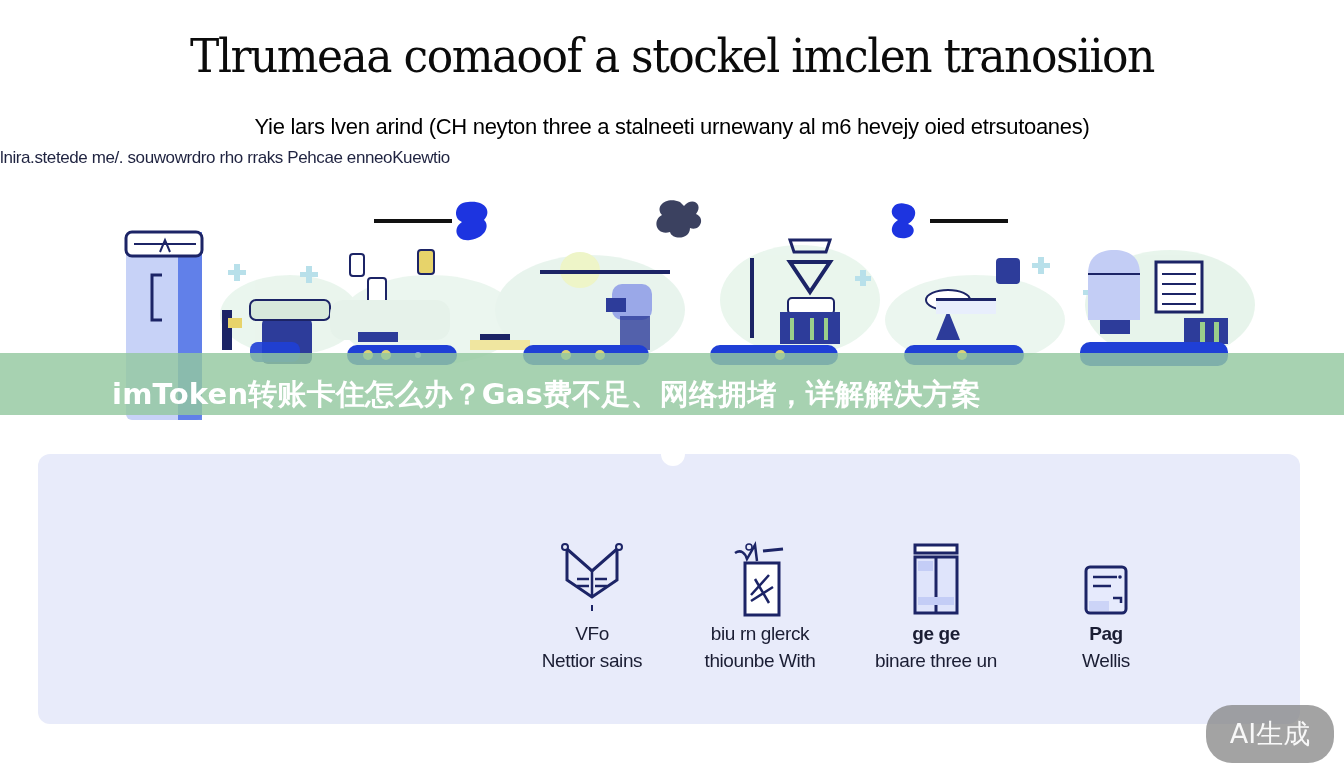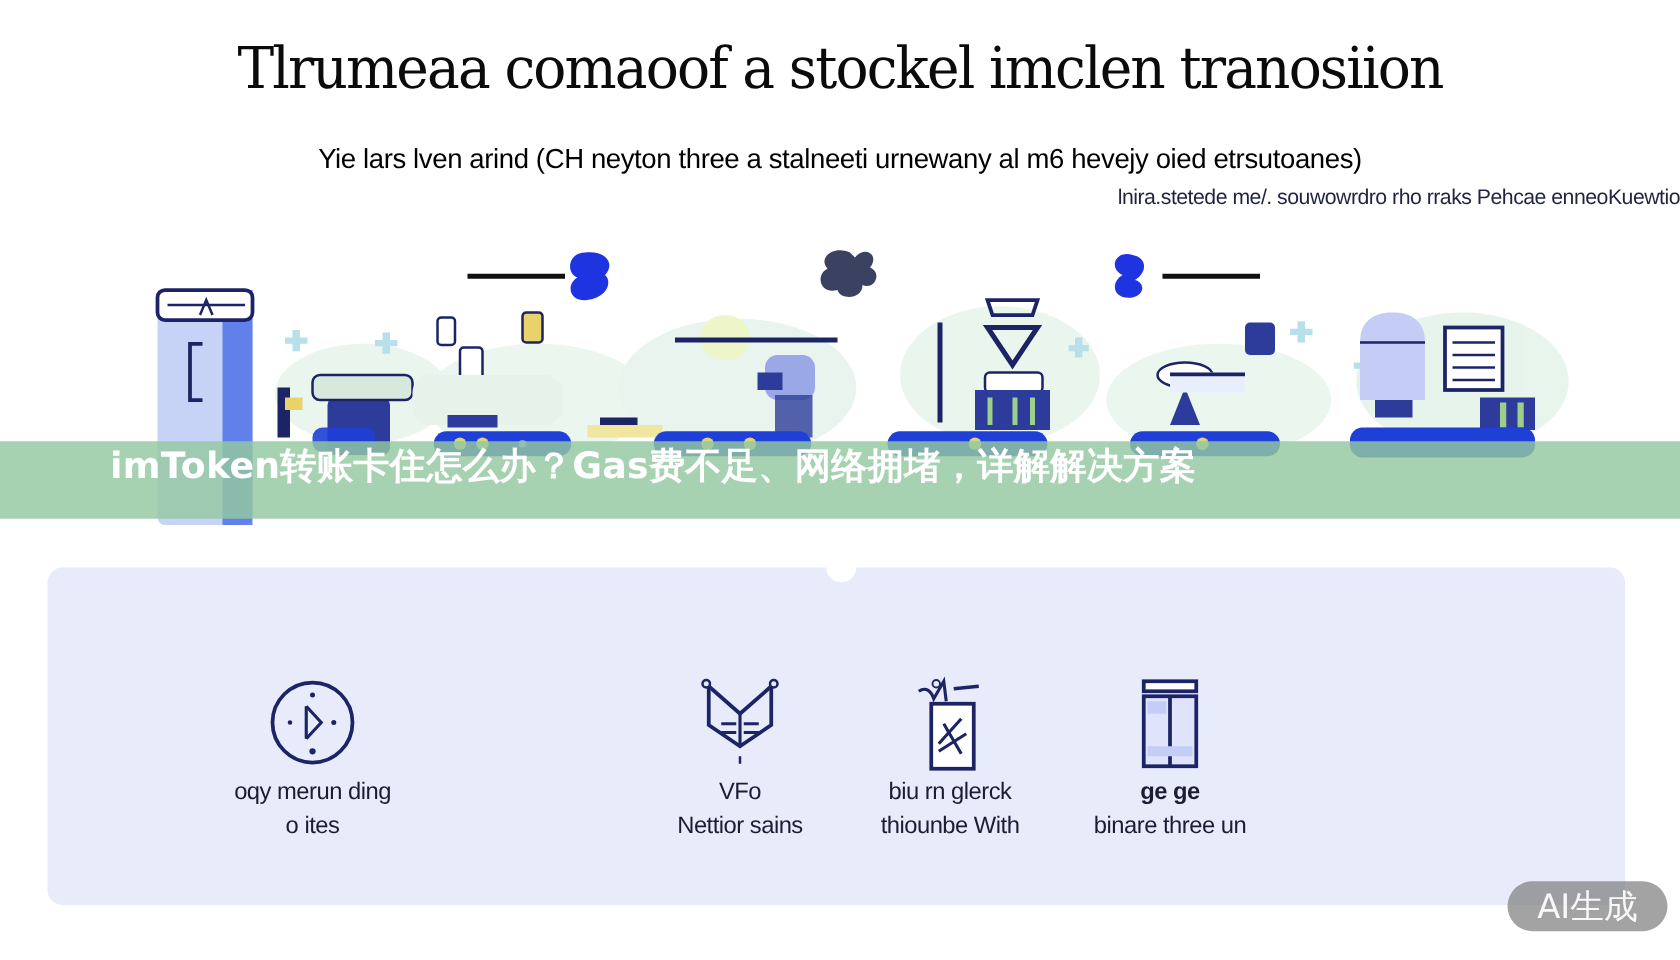--- a/index.html
+++ b/index.html
@@ -10,31 +10,31 @@
     position: absolute; left: 0; top: 30px; width: 1344px; text-align: center;
     font-family: "DejaVu Serif", serif; font-size: 44px; font-weight: 400;
     letter-spacing: -1.5px; color: #0b0b0b; transform: scaleY(1.05);
   }
   .sub1 {
     position: absolute; left: 0; top: 114px; width: 1344px; text-align: center;
     font-family: "Liberation Sans", sans-serif; font-size: 22px; color: #000000;
     letter-spacing: -0.3px;
   }
   .sub2 {
-    position: absolute; left: 0; top: 148px; width: 1344px; text-align: right;
+    position: absolute; left: 0; top: 148px; width: 1344px; text-align: left;
     font-family: "Liberation Sans", sans-serif; font-size: 17px; color: #1f2340;
     letter-spacing: -0.4px;
   }
 
   .illustration { position: absolute; left: 0; top: 190px; width: 1344px; height: 240px; }
 
   .banner {
     position: absolute; left: 0; top: 353px; width: 1344px; height: 62px;
     background: rgba(148, 200, 160, 0.82);
-    display: flex; align-items: flex-start; padding-left: 88px;
+    display: flex; align-items: flex-end; padding-left: 112px;
   }
   .banner-text {
     font-family: "DejaVu Sans", sans-serif; font-weight: 700; font-size: 29px;
     color: #ffffff; letter-spacing: 0.2px; white-space: nowrap;
   }
 
   .panel {
     position: absolute; left: 38px; top: 454px; width: 1262px; height: 270px;
     background: #e8ebfa; border-radius: 12px;
   }
@@ -51,21 +51,21 @@
     position: absolute; left: 0; top: 88px; width: 180px; font-size: 19px; color: #1a1d33;
     letter-spacing: -0.4px;
   }
   .feature .label2 {
     position: absolute; left: 0; top: 115px; width: 180px; font-size: 19px; color: #1a1d33;
     letter-spacing: -0.4px;
   }
   .feature .label1.bold { font-weight: 700; text-align: center; }
 
   .ai-badge {
-    position: absolute; left: 1206px; top: 705px; width: 128px; height: 40px;
+    position: absolute; left: 1206px; top: 705px; width: 128px; height: 58px;
     background: rgba(128,128,128,0.72); border-radius: 26px;
     display: flex; align-items: center; justify-content: center;
     color: rgba(255,255,255,0.92); font-family: "DejaVu Sans", sans-serif; font-size: 27px;
   }
 </style>
 </head>
 <body>
 
 <div class="headline">Tlrumeaa comaoof a stockel imclen tranosiion</div>
 <div class="sub1">Yie lars lven arind (CH neyton three a stalneeti urnewany al m6 hevejy oied etrsutoanes)</div>
@@ -190,33 +190,20 @@
 
 <div class="banner">
   <span class="banner-text">imToken转账卡住怎么办？Gas费不足、网络拥堵，详解解决方案</span>
 </div>
 
 <div class="panel"></div>
 <div class="panel-notch"></div>
 
 <div class="features">
 
-  <div class="feature" style="left:0px">
-    <svg class="icon" viewBox="0 0 90 86">
-      <circle cx="45" cy="43" r="32" fill="none" stroke="#1c2466" stroke-width="3"></circle>
-      <path d="M40 30 L52 43 L40 56" fill="none" stroke="#1c2466" stroke-width="2.5"></path>
-      <line x1="40" y1="30" x2="40" y2="56" stroke="#1c2466" stroke-width="2.5"></line>
-      <circle cx="45" cy="21" r="2" fill="#1c2466"></circle>
-        <circle cx="45" cy="66" r="2.5" fill="#1c2466"></circle>
-      <circle cx="27" cy="43" r="1.8" fill="#1c2466"></circle>
-        <circle cx="62" cy="43" r="2" fill="#1c2466"></circle>
-    </svg>
-    <div class="label1">oqy merun ding</div>
-    <div class="label2">o ites</div>
-  </div>
 
 
   <div class="feature" style="left:510px">
     <svg class="icon" viewBox="0 0 90 86">
       <path d="M20 18 C26 14 30 18 32 24 L40 10 L42 26" fill="none" stroke="#1c2466" stroke-width="2.5"></path>
       <line x1="48" y1="16" x2="68" y2="14" stroke="#1c2466" stroke-width="3"></line>
       <circle cx="34" cy="12" r="3" fill="none" stroke="#1c2466" stroke-width="1.5"></circle>
       <rect x="30" y="28" width="34" height="52" fill="#ffffff" stroke="#1c2466" stroke-width="3"></rect>
       <path d="M36 60 L54 40 M40 44 L54 68 M36 66 L58 52" fill="none" stroke="#1c2466" stroke-width="2.5"></path>
     </svg>
@@ -246,15 +233,27 @@
       <rect x="24" y="10" width="42" height="8" fill="#ffffff" stroke="#1c2466" stroke-width="3"></rect>
       <rect x="24" y="22" width="42" height="56" fill="#dfe4fb" stroke="#1c2466" stroke-width="3"></rect>
       <line x1="45" y1="22" x2="45" y2="78" stroke="#1c2466" stroke-width="3"></line>
       <rect x="27" y="26" width="15" height="10" fill="#c4cdf6"></rect>
       <rect x="27" y="62" width="36" height="8" fill="#c4cdf6"></rect>
     </svg>
     <div class="label1 bold">ge ge</div>
     <div class="label2">binare three un</div>
   </div>
 
+  <div class="feature" style="left:856px">
+    <svg class="icon" viewBox="0 0 90 86">
+      <rect x="25" y="32" width="40" height="46" rx="4" fill="#e6eafc" stroke="#1c2466" stroke-width="3"></rect>
+      <line x1="32" y1="42" x2="56" y2="42" stroke="#1c2466" stroke-width="2.5"></line>
+      <line x1="32" y1="51" x2="50" y2="51" stroke="#1c2466" stroke-width="2.5"></line>
+      <circle cx="59" cy="42" r="1.8" fill="#1c2466"></circle>
+      <path d="M52 63 L60 63 L60 68" fill="none" stroke="#1c2466" stroke-width="2.5"></path>
+      <rect x="28" y="66" width="20" height="10" fill="#ccd4f7"></rect>
+    </svg>
+    <div class="label1 bold">Pag</div>
+    <div class="label2">Wellis</div>
+  </div>
 </div>
 
 <div class="ai-badge">AI生成</div>
 
 </body></html>

